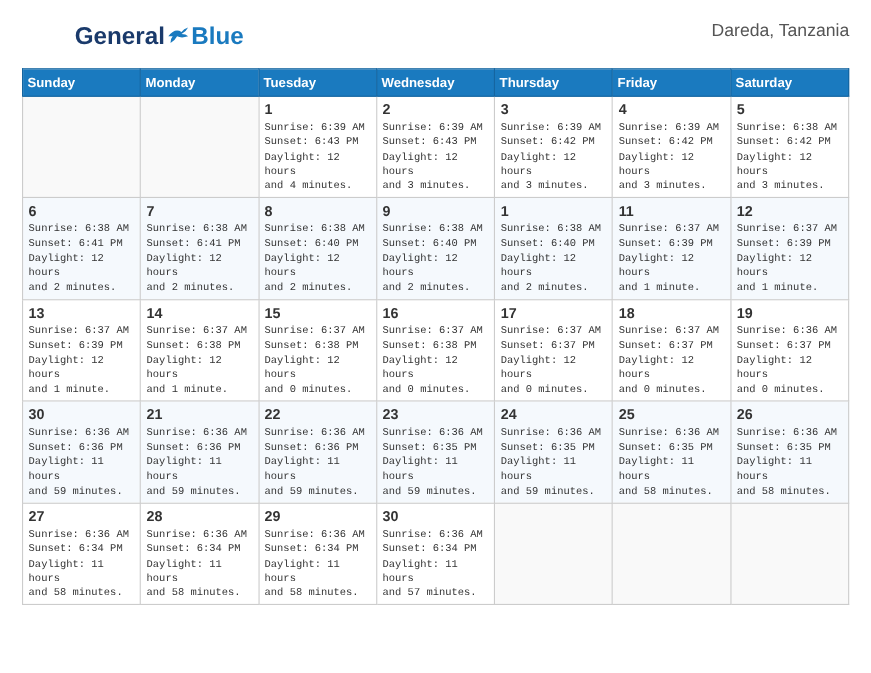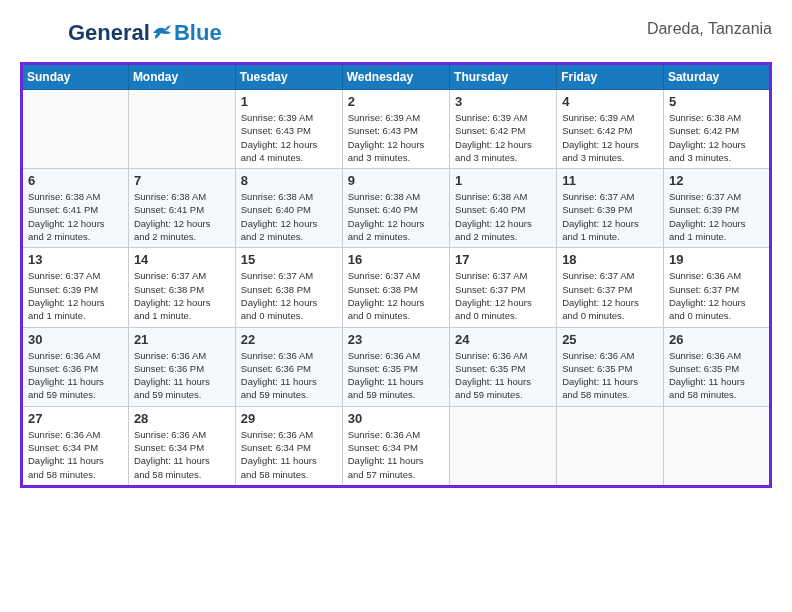--- a/index.html
+++ b/index.html
@@ -36,21 +36,21 @@
       font-weight: bold;
       color: #1a3a6b;
     }
     .title-block .location {
       font-size: 16px;
       color: #555;
     }
     .calendar {
       width: 100%;
       border-collapse: collapse;
-      border: 3px solid #6d28d9;
+      border: 1px solid #6d28d9;
     }
     .calendar th {
       background-color: #1a7abf;
       color: #fff;
       font-size: 12px;
       font-weight: bold;
       padding: 5px 4px;
       text-align: left;
       border: 1px solid #1565a0;
     }
@@ -70,20 +70,21 @@
     .day-num {
       font-size: 13px;
       font-weight: bold;
       color: #333;
       margin-bottom: 2px;
     }
     .day-info {
       font-size: 9.5px;
       color: #333;
       line-height: 1.4;
+      font-family: Liberation Mono, monospace;
     }
     .calendar tr:nth-child(even) td {
       background: #f5f9fd;
     }
     .calendar tr:nth-child(even) td.empty {
       background: #f0f4f8;
     }
   </style>
 </head>
 <body>

